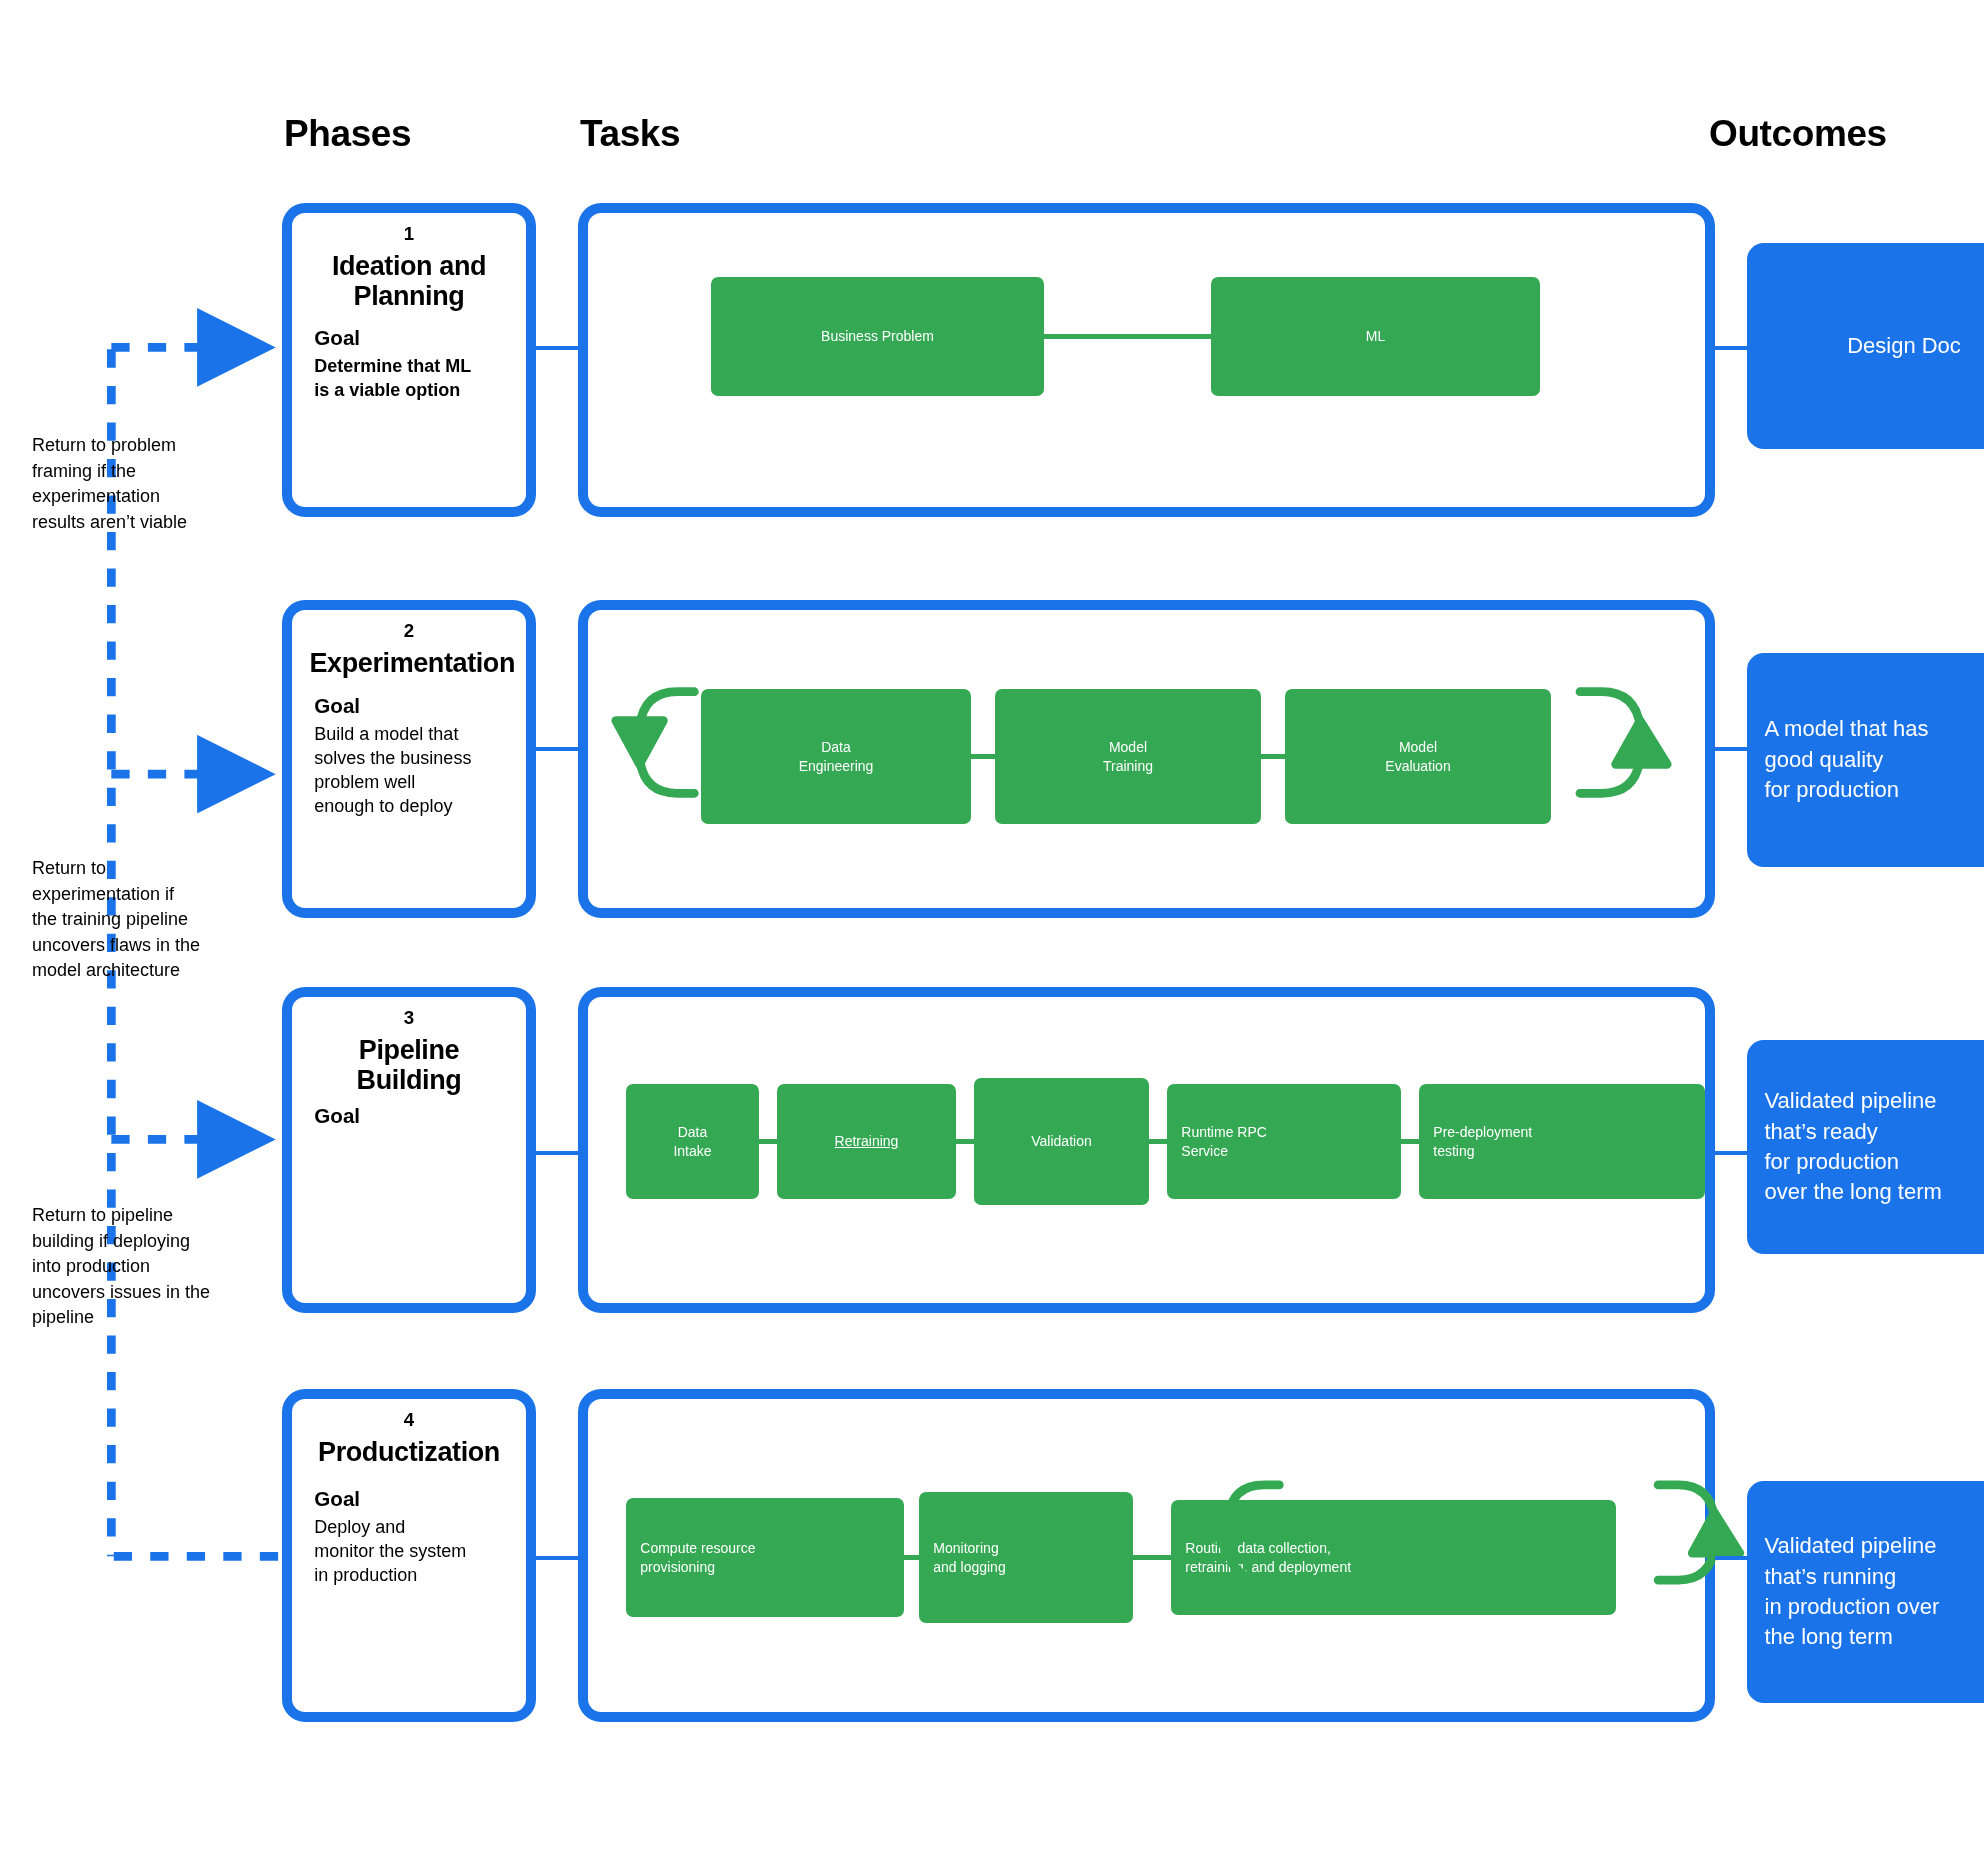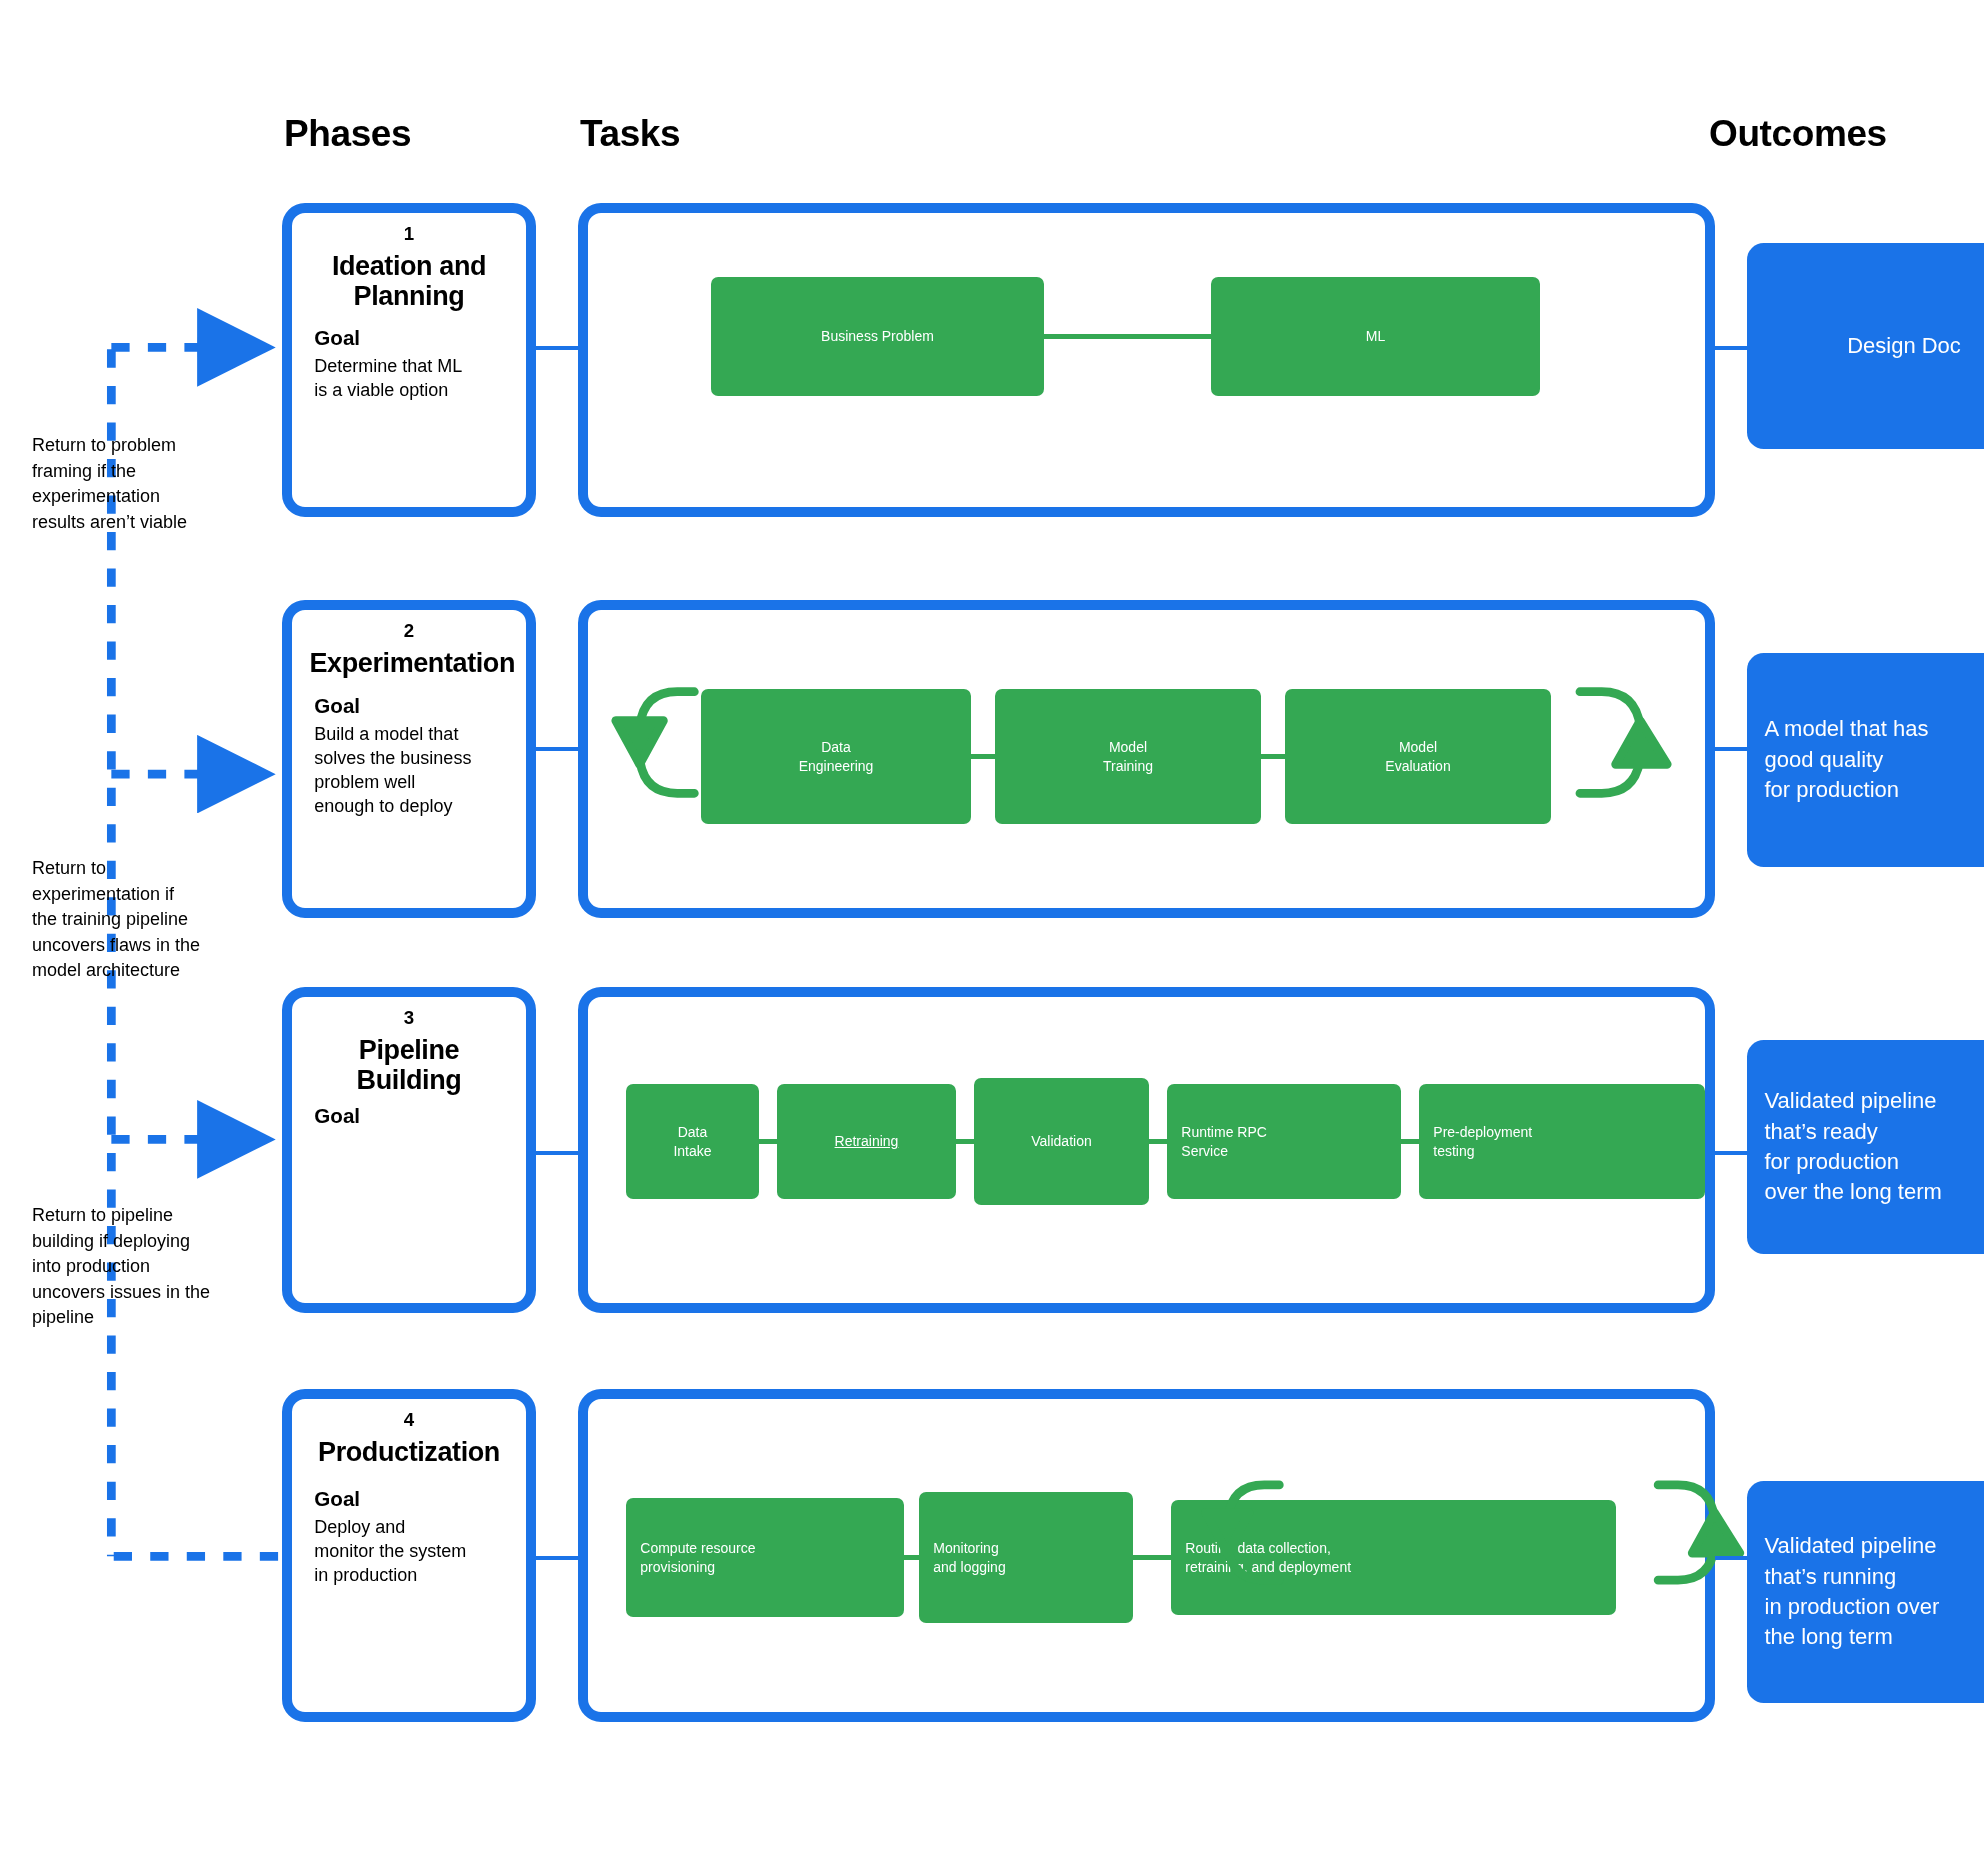--- a/index.html
+++ b/index.html
@@ -159,21 +159,21 @@
   <div class="col-head" id="head-phases">Phases</div>
   <div class="col-head" id="head-tasks">Tasks</div>
   <div class="col-head" id="head-outcomes">Outcomes</div>
 
   <div class="phase-card" style="top:203px;height:314px;">
     <div class="phase-num">1</div>
     <div class="phase-title" style="white-space:pre-line;">Ideation and
 Planning</div>
     <div class="goal-block">
       <div class="goal-label">Goal</div>
-      <div class="goal-text" style="white-space:pre-line;">Determine that ML
+      <div class="goal-text" style="white-space:pre-line;font-weight:bold;">Determine that ML
 is a viable option</div>
     </div>
   </div>
 
   <div class="stub" style="left:535px;top:346px;width:44px;"></div>
 
   <div class="tasks-card" style="top:203px;height:314px;">
     <div class="tasks-inner" style="top:64px;height:119px;padding-left:123px;">
       <div class="chip center" style="width:333px;height:119px;">Business Problem</div>
       <div class="connector" style="width:167px;"></div>

